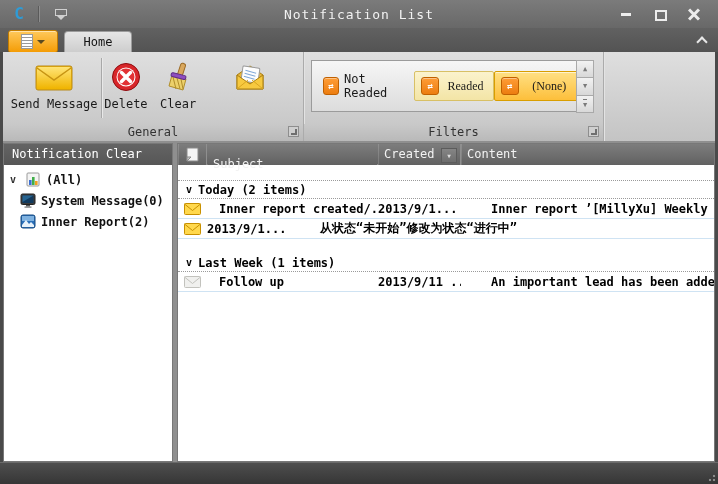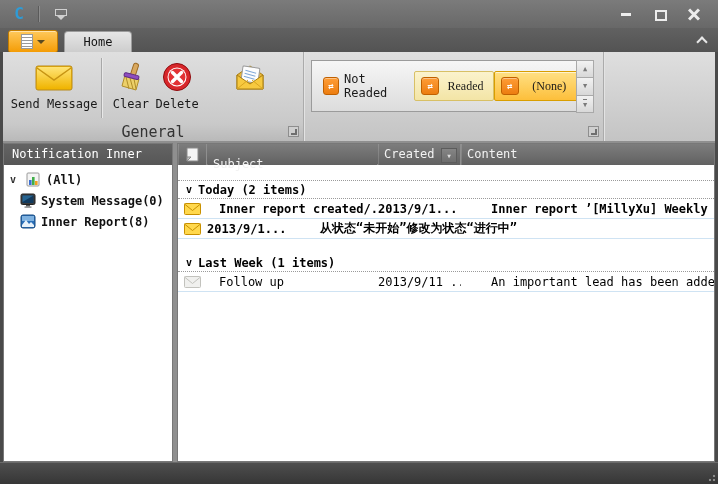--- a/index.html
+++ b/index.html
@@ -42,21 +42,21 @@
   .ribbon-collapse{position:absolute;right:12px;top:8px;width:9px;height:9px;}
   .ribbon-collapse::after{content:"";position:absolute;left:1px;top:2px;width:6px;height:6px;
     border-left:2px solid #e8e8e8;border-top:2px solid #e8e8e8;transform:rotate(45deg);}
   
   .ribbon{position:absolute;top:52px;left:3px;right:3px;height:89px;
     background:linear-gradient(#dfdfdf,#c4c4c4);border-bottom:2px solid #9a9a9a;}
   .rgroup{position:absolute;top:0;bottom:0;}
   .rgroup-general{left:0;width:300px;border-right:1px solid #ababab;box-shadow:1px 0 0 #e3e3e3;}
   .rgroup-filters{left:301px;width:299px;border-right:1px solid #ababab;box-shadow:1px 0 0 #e3e3e3;}
   .rgroup-footer{position:absolute;left:0;right:0;bottom:0;height:17px;
-    background:linear-gradient(#c9c9c9,#b9b9b9);color:#333;font-size:15px;
+    background:linear-gradient(#c9c9c9,#b9b9b9);color:#333;font-size:12px;
     text-align:center;line-height:16px;}
   .dlauncher{position:absolute;right:4px;bottom:4px;width:9px;height:9px;
     border:1px solid #8e8e8e;background:#cfcfcf;}
   .dlauncher::after{content:"";position:absolute;right:1px;bottom:1px;width:4px;height:4px;
     border-right:2px solid #6f6f6f;border-bottom:2px solid #6f6f6f;}
   .btnrow{position:absolute;left:4px;top:4px;right:4px;height:64px;display:flex;align-items:stretch;}
   .bigbtn{display:flex;flex-direction:column;align-items:center;justify-content:flex-start;
     padding-top:4px;font-size:12px;color:#1a1a1a;cursor:default;}
   .bigbtn .ic{height:34px;display:flex;align-items:center;}
   .bigbtn .lbl{margin-top:3px;white-space:nowrap;}
@@ -102,21 +102,21 @@
   .hc-created{width:83px;position:relative;}
   .hc-content{flex:1;border-right:none;}
   .sortbtn{position:absolute;right:3px;top:4px;width:14px;height:13px;
     background:linear-gradient(#858585,#6d6d6d);border:1px solid #5c5c5c;
     display:flex;align-items:center;justify-content:center;font-size:6px;color:#ddd;}
   .lbody{font-size:12px;color:#000;}
   .emptyrow{height:15px;border-bottom:1px dotted #9a9a9a;}
   .grouprow{height:17px;display:flex;align-items:center;gap:6px;padding-left:8px;
     font-weight:bold;border-bottom:1px dotted #9a9a9a;}
   .grouprow .exp{font-size:10px;}
-  .lrow{height:19px;display:flex;align-items:center;border-bottom:1px solid #cfe3f3;cursor:default;}
+  .lrow{height:19px;display:flex;align-items:center;border-bottom:1px solid #cfe3f3;cursor:default;font-weight:bold;}
   .lrow .c-icon{width:29px;display:flex;justify-content:center;}
   .lrow .c-subject{width:171px;padding-left:12px;box-sizing:border-box;white-space:nowrap;overflow:hidden;}
   .lrow .c-created{width:83px;white-space:nowrap;overflow:hidden;}
   .lrow .c-content{flex:1;padding-left:6px;white-space:nowrap;overflow:hidden;margin-left:24px;}
   .lrow.unread{font-weight:bold;}
   .gap{height:15px;}
   
   .statusbar{position:absolute;left:0;right:0;bottom:0;height:21px;
     background:linear-gradient(#4e4e4e,#363636);border-top:1px solid #6b6b6b;}
   .grip{position:absolute;right:2px;bottom:2px;width:10px;height:10px;
@@ -130,20 +130,21 @@
 <body>
 
 <div class="titlebar">
   <div class="app-logo">C</div>
     <i></i>
   <div class="qat-sep"></div>
   <div class="qat-btn">
     <span class="box"></span>
       <span class="arr"></span>
   </div>
+  <div class="win-title">Notification List</div>
   <div class="win-controls">
     <div class="wc wc-min"></div>
     <div class="wc wc-max"></div>
     <div class="wc wc-close"></div>
   </div>
 </div>
 
 <div class="tabrow">
   <div class="appmenu">
     <span class="doc"></span>
@@ -167,42 +168,42 @@
               <stop offset="0" stop-color="#ffe476"></stop>
                   <stop offset="1" stop-color="#f0b400"></stop>
                 </linearGradient>
               </defs>
             <path d="M2 4 L19 16 L36 4" fill="none" stroke="#c79413" stroke-width="1.5"></path>
           </svg>
         </span>
         <span class="lbl">Send Message</span>
       </div>
       <div class="vsep"></div>
+      <div class="bigbtn b-del">
+        <span class="ic">
+          <svg width="30" height="30" viewBox="0 0 30 30">
+            <circle cx="15" cy="15" r="13.5" fill="#d8262a" stroke="#8e0b0e"></circle>
+            <circle cx="15" cy="15" r="9.5" fill="#fff"></circle>
+            <circle cx="15" cy="15" r="8.5" fill="#e23134"></circle>
+            <path d="M10.5 10.5 L19.5 19.5 M19.5 10.5 L10.5 19.5" stroke="#fff" stroke-width="3.4" stroke-linecap="round"></path>
+          </svg>
+        </span>
+        <span class="lbl">Delete</span>
+      </div>
       <div class="bigbtn b-clear">
         <span class="ic">
           <svg width="28" height="30" viewBox="0 0 28 30">
             <rect x="15" y="1" width="5" height="14" rx="2" fill="#d9a85e" stroke="#9c6a24" transform="rotate(18 17 8)"></rect>
             <path d="M8 13 L22 17 L19 28 L5 24 Z" fill="#ecd06a" stroke="#b08d2a"></path>
             <path d="M9 15 L12 27 M13 16 L16 27 M17 17 L19 27" stroke="#b08d2a" stroke-width="1" fill="none"></path>
             <rect x="7" y="12" width="15" height="4" rx="1.5" fill="#8e4dbf" stroke="#5e2a86" transform="rotate(14 14 14)"></rect>
           </svg>
         </span>
         <span class="lbl">Clear</span>
       </div>
-      <div class="bigbtn b-del">
-        <span class="ic">
-          <svg width="30" height="30" viewBox="0 0 30 30">
-            <circle cx="15" cy="15" r="13.5" fill="#d8262a" stroke="#8e0b0e"></circle>
-            <circle cx="15" cy="15" r="9.5" fill="#fff"></circle>
-            <circle cx="15" cy="15" r="8.5" fill="#e23134"></circle>
-            <path d="M10.5 10.5 L19.5 19.5 M19.5 10.5 L10.5 19.5" stroke="#fff" stroke-width="3.4" stroke-linecap="round"></path>
-          </svg>
-        </span>
-        <span class="lbl">Delete</span>
-      </div>
       <div class="bigbtn b-read">
         <span class="ic">
           <svg width="34" height="29" viewBox="0 0 34 29">
             <path d="M4 12 L17 3 L30 12 L30 26 L4 26 Z" fill="#e9b63a" stroke="#a97f12"></path>
             <rect x="9" y="4" width="17" height="15" rx="1" fill="#fdfdfd" stroke="#9a9a9a" transform="rotate(8 17 11)"></rect>
             <path d="M12 8 L23 9.5 M11.6 11 L22.6 12.5 M11.2 14 L22.2 15.5" stroke="#7ea7d8" stroke-width="1" transform="rotate(8 17 11)"></path>
             <path d="M4 12 L17 21 L30 12 L30 26 L4 26 Z" fill="#f7c93f" stroke="#a97f12"></path>
             <path d="M4 26 L15 17 M30 26 L19 17" fill="none" stroke="#d9a520"></path>
           </svg>
         </span>
@@ -231,28 +232,29 @@
       <div class="gs-btn">
           <span>▲</span>
         </div>
       <div class="gs-btn">
           <span>▼</span>
         </div>
       <div class="gs-btn gs-more">
           <span>▼</span>
         </div>
     </div>
+    <div class="rgroup-footer">Filters</div>
     <div class="dlauncher"></div>
   </div>
 </div>
 
 <div class="mainbg"></div>
 
 <div class="sidebar">
-  <div class="sb-header">Notification Inner</div>
+  <div class="sb-header">Notification Clear</div>
   <div class="tree">
     <div class="tnode">
       <span class="exp">v</span>
       <span class="ticon">
         <svg width="16" height="15" viewBox="0 0 16 15">
           <rect x="2" y="1" width="12" height="13" rx="1" fill="#f4f4f4" stroke="#9a9a9a"></rect>
           <rect x="4" y="8" width="2.6" height="5" fill="#3b6fd4"></rect>
           <rect x="7" y="5" width="2.6" height="8" fill="#3fae49"></rect>
           <rect x="10" y="9" width="2.6" height="4" fill="#f0a024"></rect>
         </svg>
@@ -272,21 +274,21 @@
       <span>System Message(0)</span>
     </div>
     <div class="tnode tchild">
       <span class="ticon">
         <svg width="16" height="15" viewBox="0 0 16 15">
           <rect x="1" y="1" width="14" height="13" rx="2" fill="#2a6fb8" stroke="#174a80"></rect>
           <rect x="2" y="2" width="12" height="5" fill="#7fb2e0"></rect>
           <path d="M2 11 L6 6 L9 10 L11 8 L14 11 L14 13 L2 13 Z" fill="#e8f2fa"></path>
         </svg>
       </span>
-      <span>Inner Report(8)</span>
+      <span>Inner Report(2)</span>
     </div>
   </div>
 </div>
 
 <div class="list">
   <div class="lheader">
     <div class="hcol hc-icon">
       <span>
         <svg width="13" height="15" viewBox="0 0 13 15">
           <path d="M1 1 L12 1 L12 14 L1 14 Z" fill="#f4f4f4" stroke="#8a8a8a"></path>

